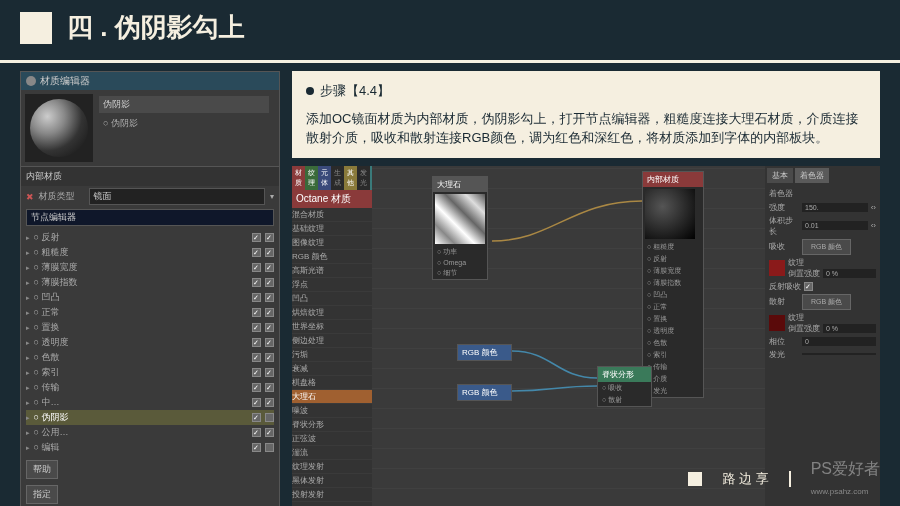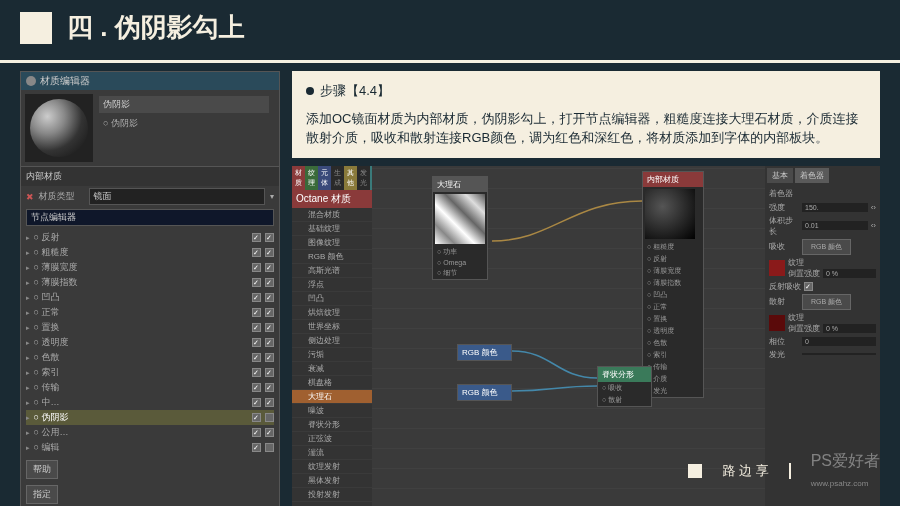--- a/index.html
+++ b/index.html
@@ -36,21 +36,21 @@
 .node-editor{flex:1;background:#3a3a3a;display:flex;position:relative;overflow:hidden}
 .node-list{width:80px;background:#333;font-size:8px}
 .tab-bar{display:flex;background:#2a2a2a;font-size:7px}
 .tab{padding:2px 3px;color:#888}
 .tab.t-red{background:#8a3a3a;color:#fff}
 .tab.t-grn{background:#3a6a3a;color:#fff}
 .tab.t-blu{background:#3a4a7a;color:#fff}
 .tab.t-yel{background:#8a7a3a;color:#fff}
 .tab.t-cyn{background:#3a7a7a;color:#fff}
 .list-hdr{background:#8a3a3a;padding:2px 4px;color:#fff;font-size:10px}
-.list-item{padding:1px 16px;color:#aaa;font-size:8px;border-bottom:1px solid #3a3a3a}
+.list-item{padding:1px 0;color:#aaa;font-size:8px;border-bottom:1px solid #3a3a3a}
 .list-item.org{background:#a06030;color:#fff}
 .canvas{flex:1;position:relative;background:repeating-linear-gradient(0deg,#3a3a3a,#3a3a3a 19px,#404040 19px,#404040 20px),repeating-linear-gradient(90deg,#3a3a3a,#3a3a3a 19px,#404040 19px,#404040 20px)}
 .node{position:absolute;background:#2a2a2a;border:1px solid #555;font-size:7px;color:#aaa;min-width:55px}
 .node-hdr{padding:2px 4px;color:#fff;font-size:8px}
 .node-hdr.red{background:#8a3a3a}
 .node-hdr.blu{background:#3a5a8a}
 .node-hdr.grn{background:#3a7a5a}
 .node-hdr.gry{background:#555}
 .node-port{padding:1px 4px;font-size:7px;color:#999;position:relative}
 .node-preview{width:50px;height:50px;background:#222;margin:2px}
@@ -60,21 +60,21 @@
 .right-props{width:115px;background:#333;font-size:8px;color:#aaa;padding:2px}
 .prop-tabs{display:flex;gap:2px;margin-bottom:3px}
 .prop-tab{background:#4a4a4a;padding:2px 5px;font-size:8px;color:#ccc}
 .prop-tab.act{background:#5a5a5a}
 .rp-row{display:flex;align-items:center;gap:3px;padding:1px 2px;font-size:8px}
 .rp-label{width:30px}
 .rp-val{background:#222;padding:1px 3px;flex:1;font-size:7px}
 .swatch{width:16px;height:16px;background:#8a1a1a}
 .swatch.dk{background:#5a0a0a}
 .rgb-btn{background:#4a4a4a;padding:2px 8px;font-size:7px;border:1px solid #666}
-.footer{position:absolute;bottom:16px;right:20px;display:flex;align-items:center;gap:20px}
+.footer{position:absolute;bottom:8px;right:20px;display:flex;align-items:center;gap:20px}
 .ft-sq{width:14px;height:14px;background:#f5efe0}
 .ft-txt{color:#f5efe0;font-size:13px}
 .ft-div{width:2px;height:16px;background:#f5efe0}
 .watermark{color:#a3a3a3;font-size:16px;opacity:.7}
 .wm-sub{font-size:8px;color:#888}
 </style>
 </head>
 <body>
 
 <div class="header">

